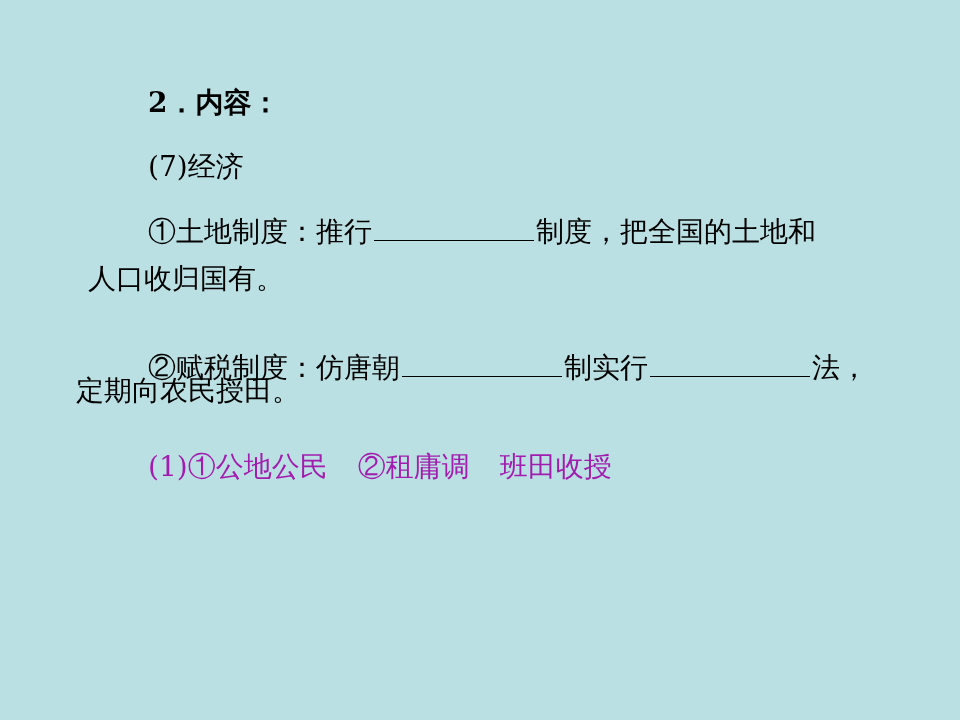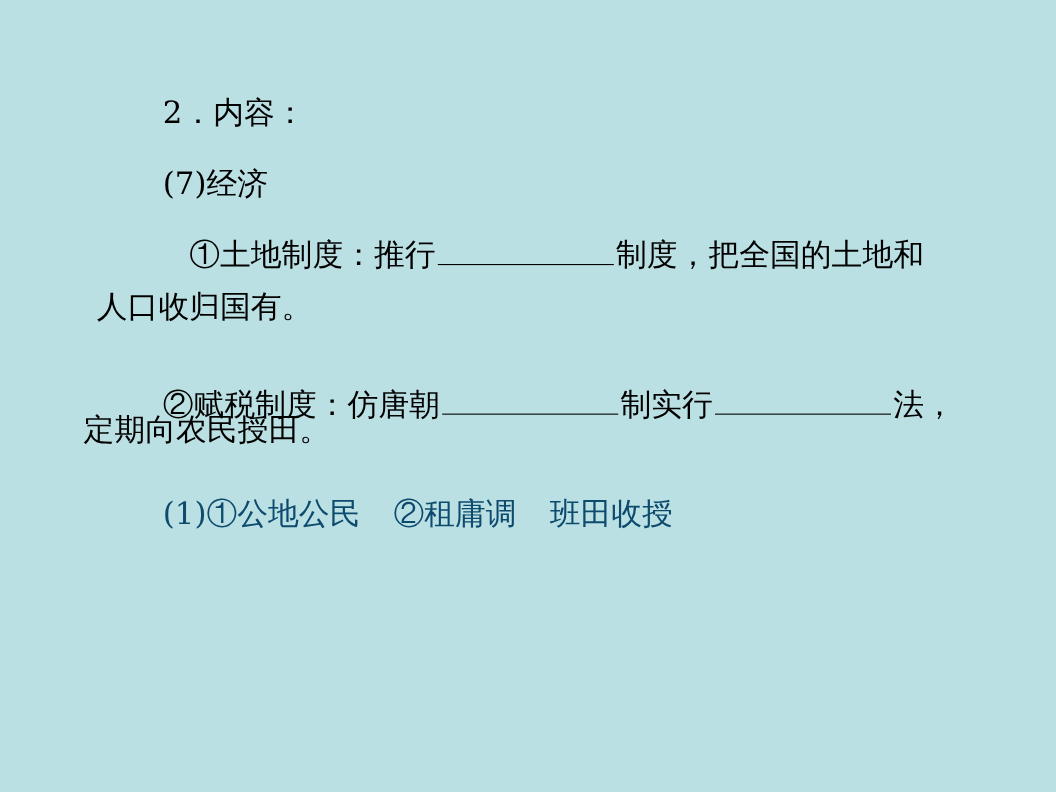--- a/index.html
+++ b/index.html
@@ -24,35 +24,35 @@
     }
     .blank {
       display: inline-block;
       width: 160px;
       border-bottom: 1.5px solid #000;
       height: 26px;
       vertical-align: baseline;
       margin: 0 2px;
     }
     .answer {
-      color: #0c4a6e;
+      color: #a21caf;
     }
     .gap {
       display: inline-block;
       width: 30px;
     }
   </style>
 </head>
 <body>
 
-<div class="line" style="left:148px; top:86px;">2．内容：</div>
+<div class="line" style="left:148px; top:86px;font-weight:bold;">2．内容：</div>
 
 <div class="line" style="left:148px; top:150px;">(7)经济</div>
 
-<div class="line" style="left:148px; top:214px;margin-left:24px;">
+<div class="line" style="left:148px; top:214px;">
   <span>①土地制度：推行</span><span class="blank"></span><span>制度，把全国的土地和</span>
 </div>
 <div class="line" style="left:88px; top:262px;">人口收归国有。</div>
 
 <div class="line" style="left:148px; top:326px;margin-top:24px;">
   <span>②赋税制度：仿唐朝</span><span class="blank"></span><span>制实行</span><span class="blank"></span><span>法，</span>
 </div>
 <div class="line" style="left:76px; top:374px;text-align:right;">定期向农民授田。</div>
 
 <div class="line answer" style="left:148px; top:450px;">

